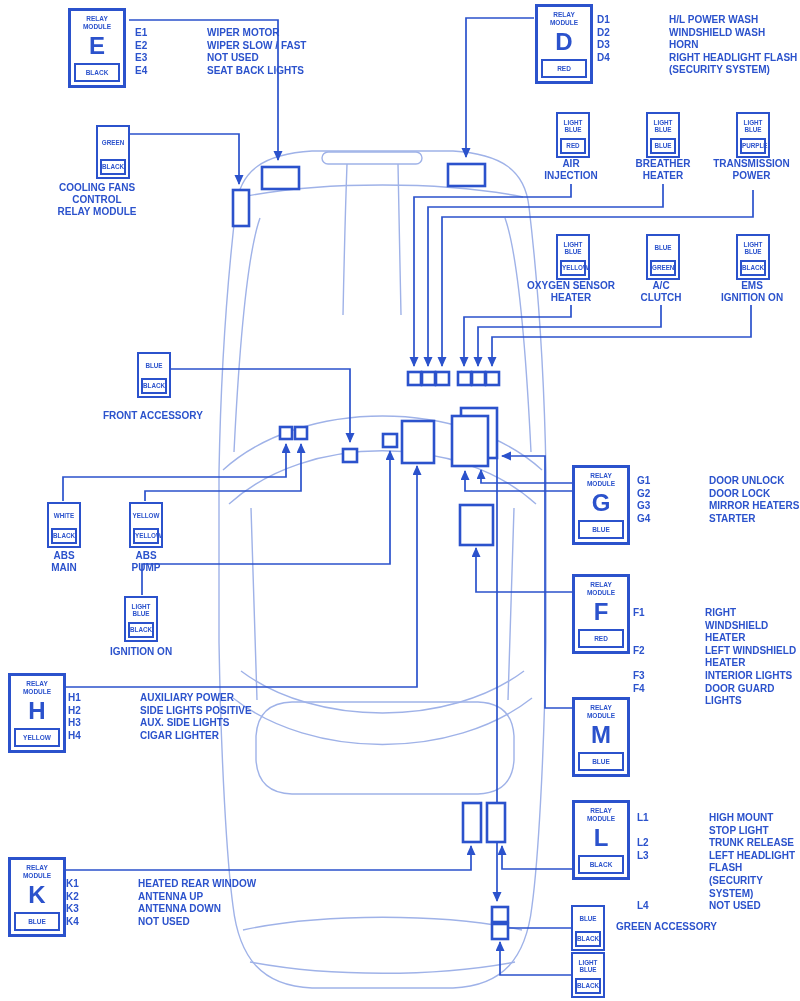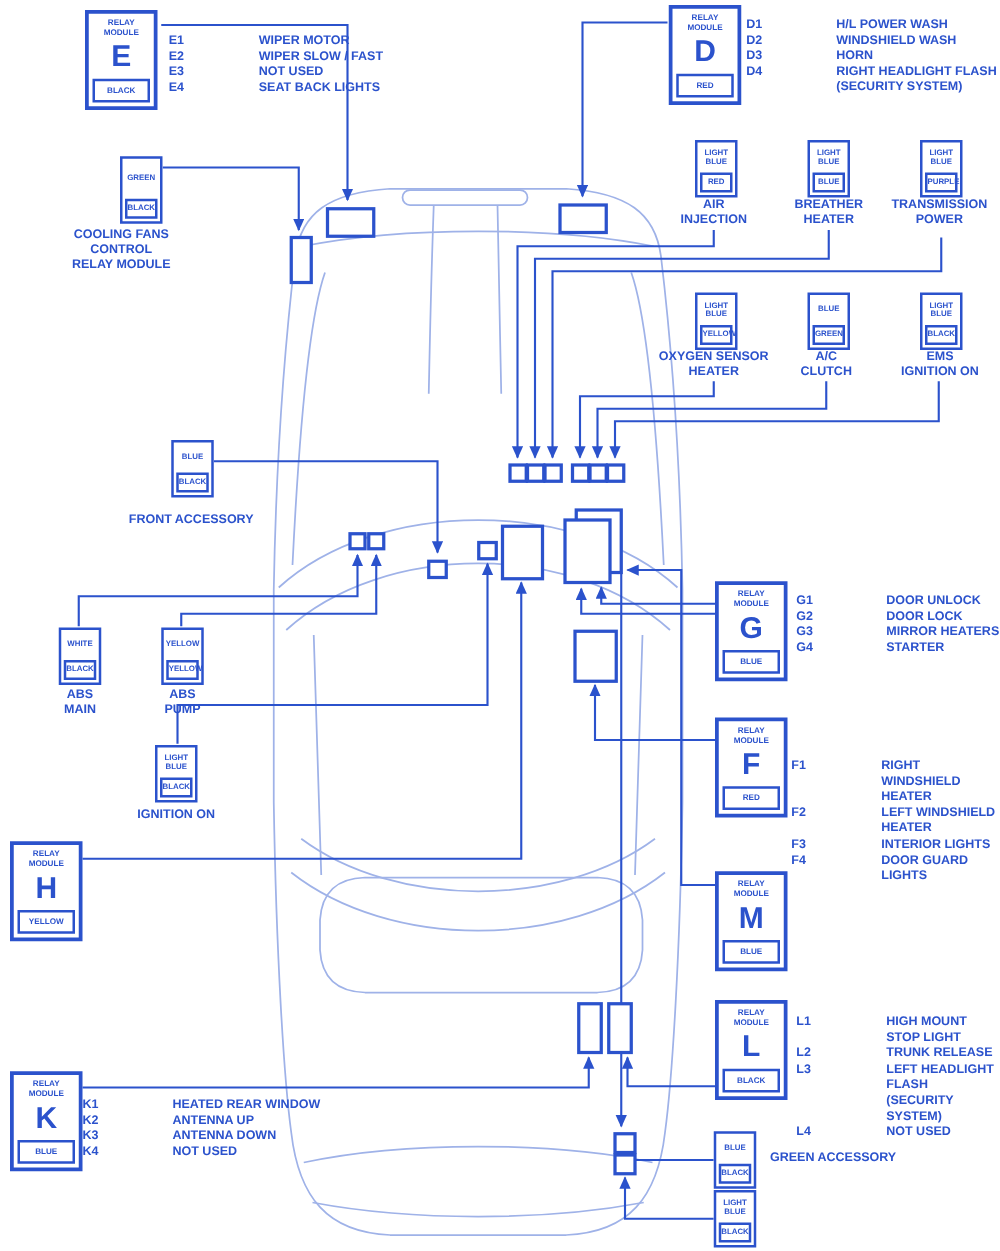--- a/index.html
+++ b/index.html
@@ -248,20 +248,38 @@
         <span class="fnlabel">NOT USED</span>
       </div>
 </div>
 
 <div class="rmodule" style="left:8px;top:673px;">
   <div class="rm-head">RELAY
 MODULE</div>
   <div class="rm-letter">H</div>
   <div class="rm-color">YELLOW</div>
 </div>
+<div class="fnlist" style="left:68px;top:692px;">
+  <div class="fnrow">
+        <span class="fncode">H1</span>
+        <span class="fnlabel">AUXILIARY POWER</span>
+      </div>
+  <div class="fnrow">
+        <span class="fncode">H2</span>
+        <span class="fnlabel">SIDE LIGHTS POSITIVE</span>
+      </div>
+  <div class="fnrow">
+        <span class="fncode">H3</span>
+        <span class="fnlabel">AUX. SIDE LIGHTS</span>
+      </div>
+  <div class="fnrow">
+        <span class="fncode">H4</span>
+        <span class="fnlabel">CIGAR LIGHTER</span>
+      </div>
+</div>
 
 <div class="rmodule" style="left:8px;top:857px;">
   <div class="rm-head">RELAY
 MODULE</div>
   <div class="rm-letter">K</div>
   <div class="rm-color">BLUE</div>
 </div>
 <div class="fnlist" style="left:66px;top:878px;">
   <div class="fnrow">
         <span class="fncode">K1</span>

